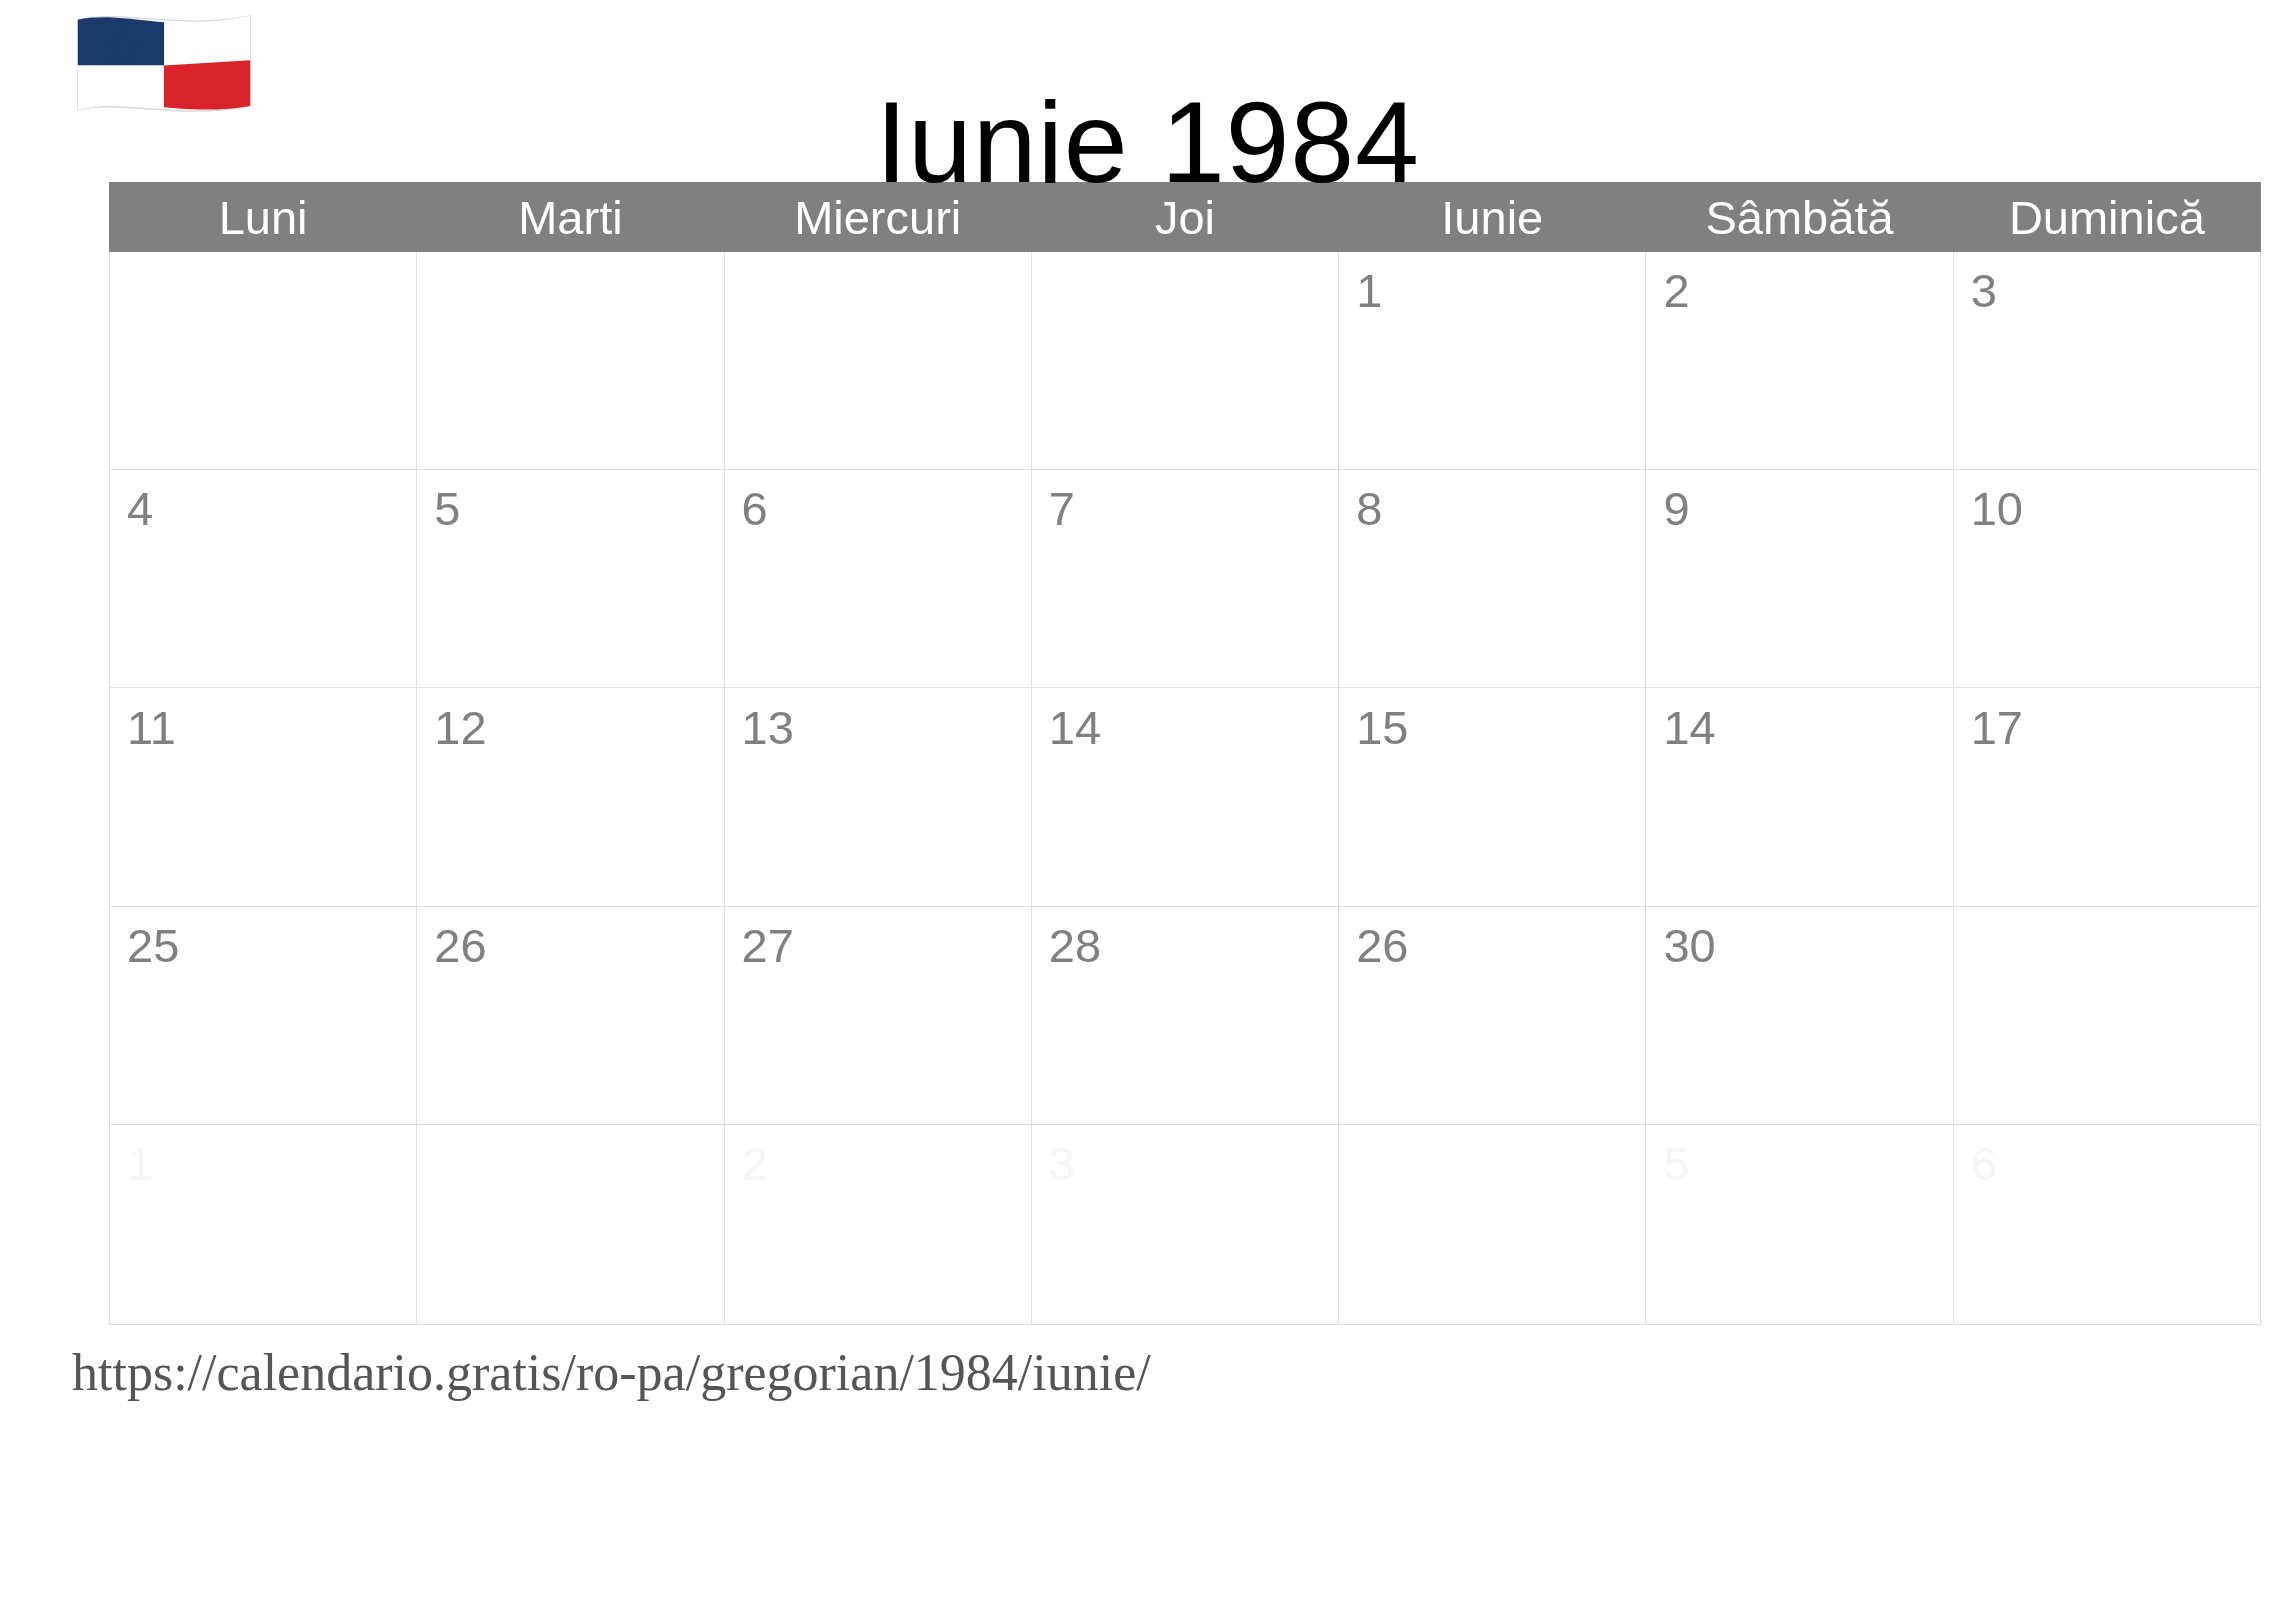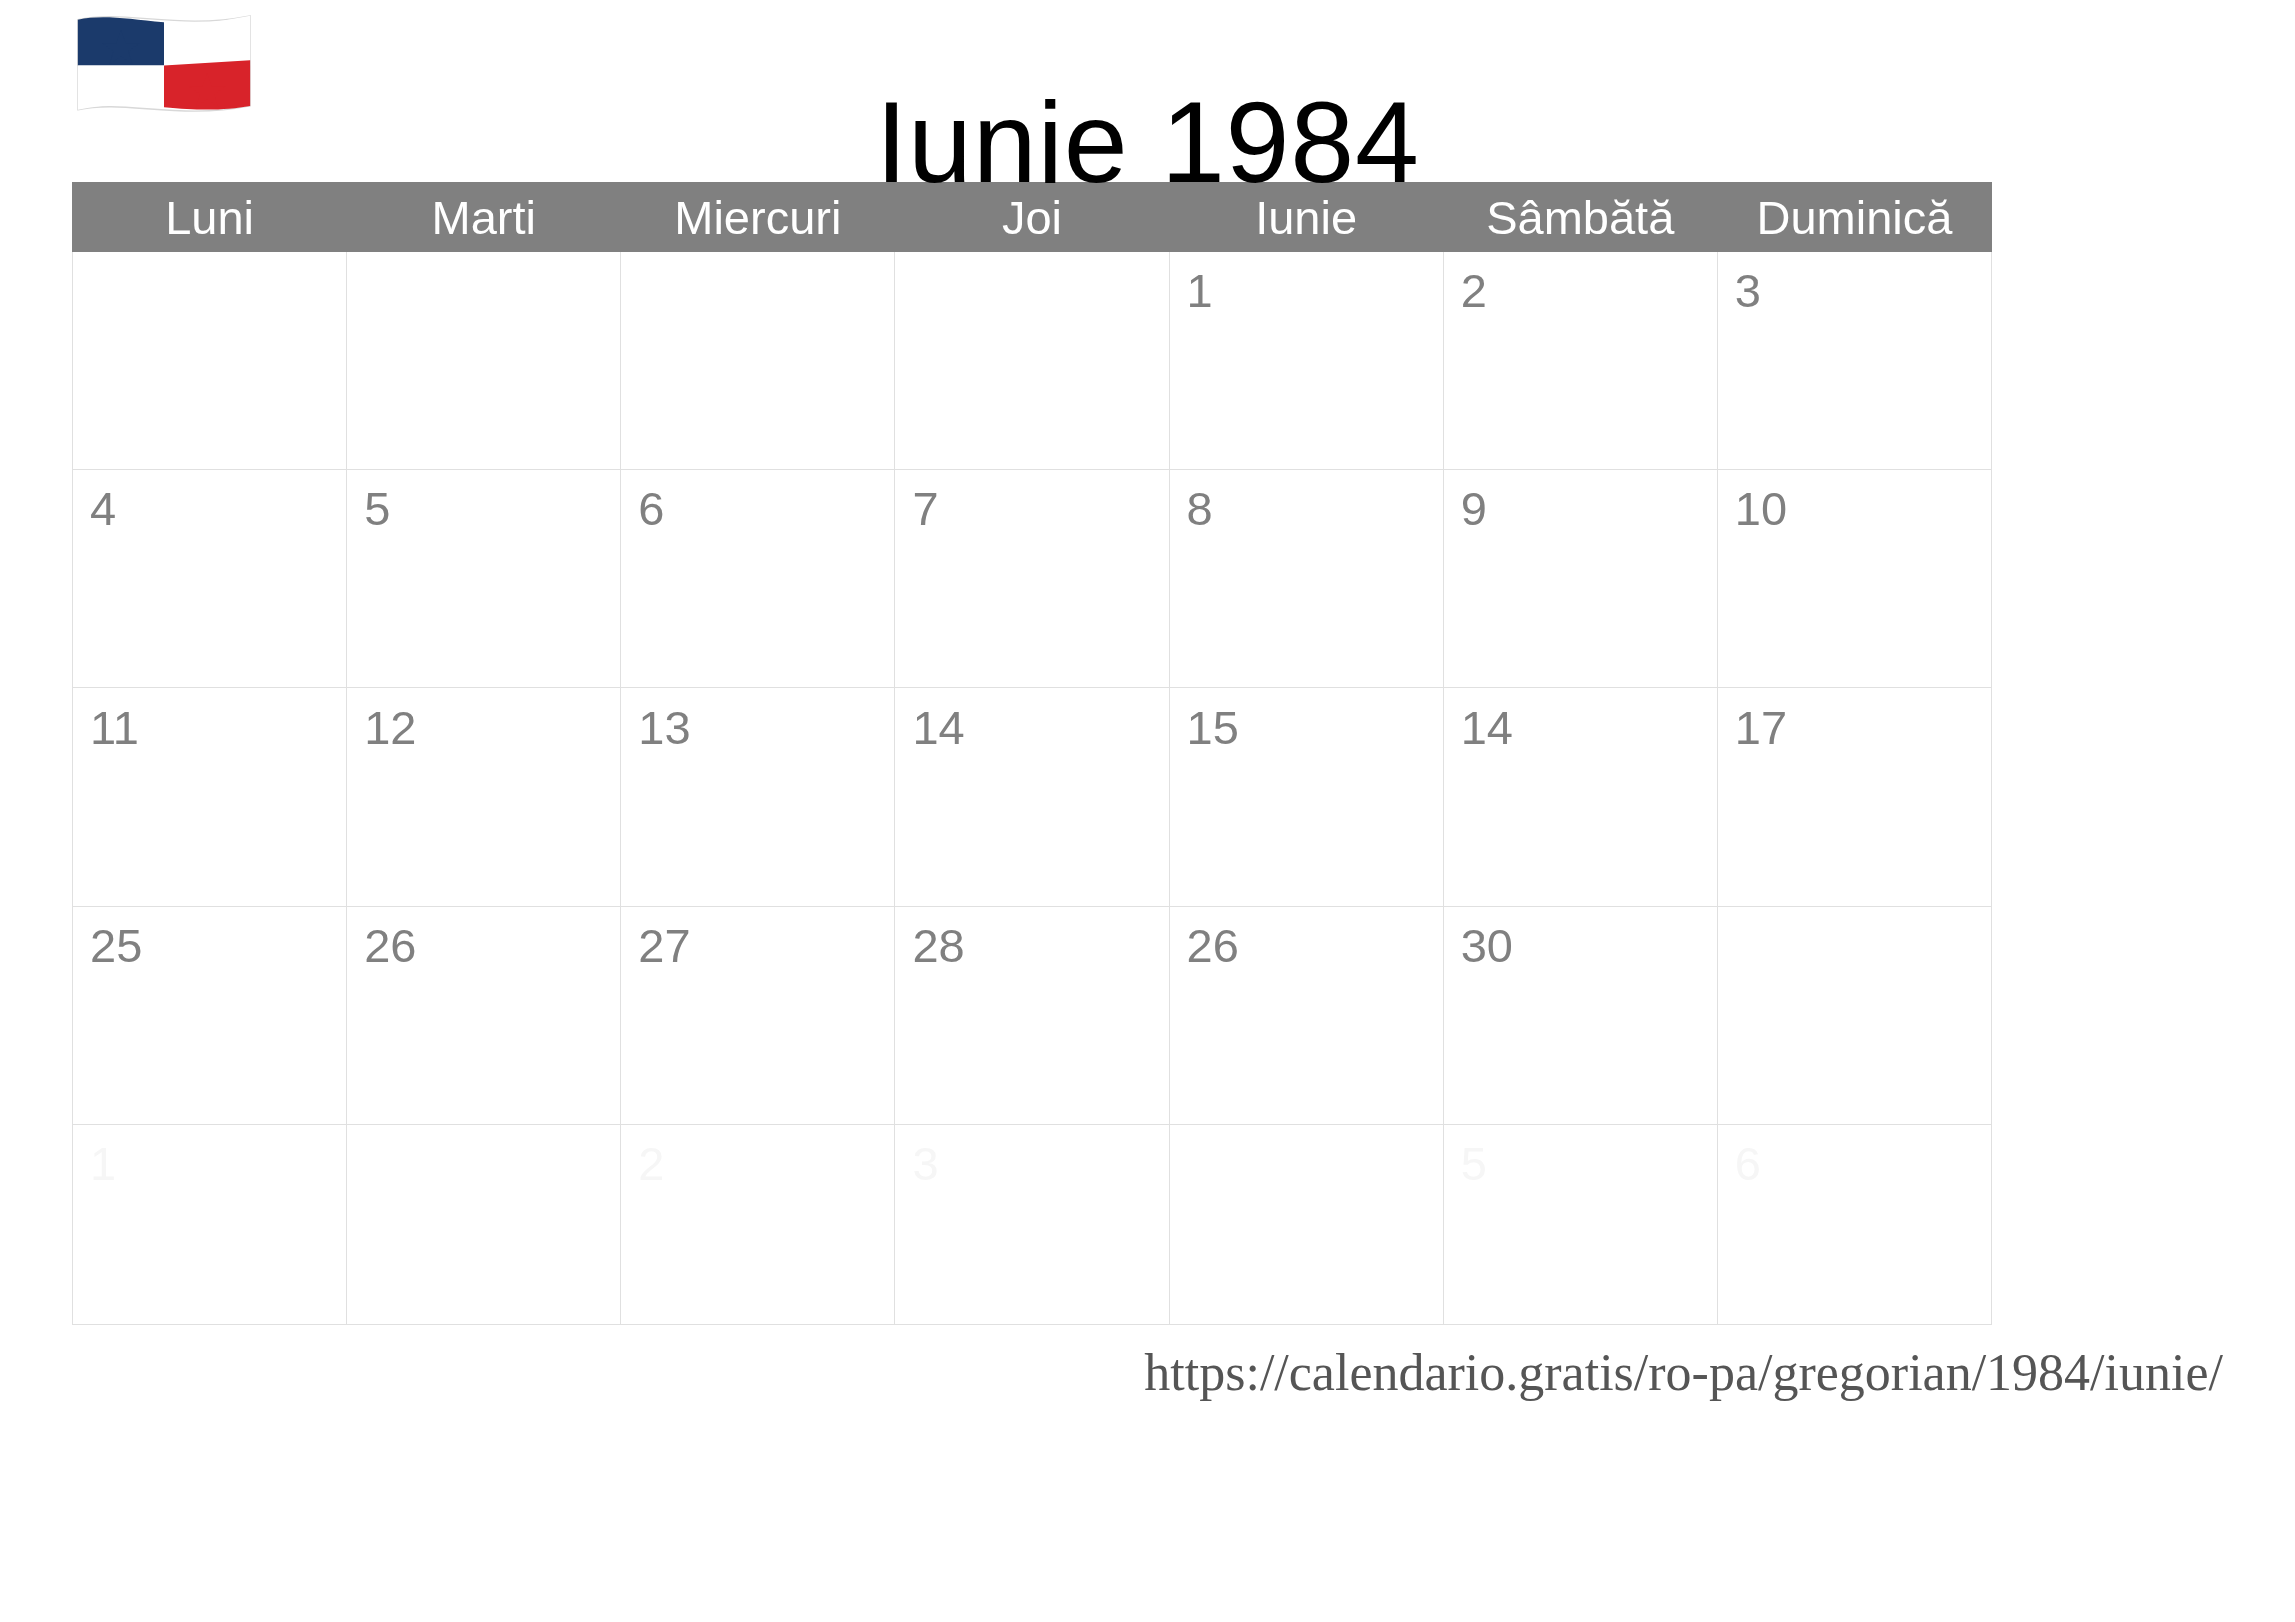--- a/index.html
+++ b/index.html
@@ -40,23 +40,24 @@
     top: -5.2px;
     text-align: center;
     font-size: 115px;
     line-height: 141px;
     color: #000000;
     font-weight: normal;
     letter-spacing: 0.7px;
   }
   
   .calendar {
-    width: 1920px;
+    width: 2152px;
     border-collapse: collapse;
     table-layout: fixed;
+    margin-left: 37px;
   }
   .calendar th {
     background: #808080;
     color: #ffffff;
     font-weight: normal;
     font-size: 47px;
     height: 68px;
     padding: 0;
     text-align: center;
     vertical-align: middle;
@@ -79,21 +80,20 @@
     display: block;
     line-height: 60px;
   }
   
   .footer-url {
     margin-top: 18.3px;
     font-size: 52px;
     color: #555555;
     font-family: "Liberation Serif", serif;
     white-space: nowrap;
-    text-align: right;
   }
 </style>
 </head>
 <body>
 
 <div class="page">
 
   <div class="header">
     <span class="flag">
       <svg width="196" height="124" viewBox="0 0 300 190" xmlns="http://www.w3.org/2000/svg">

